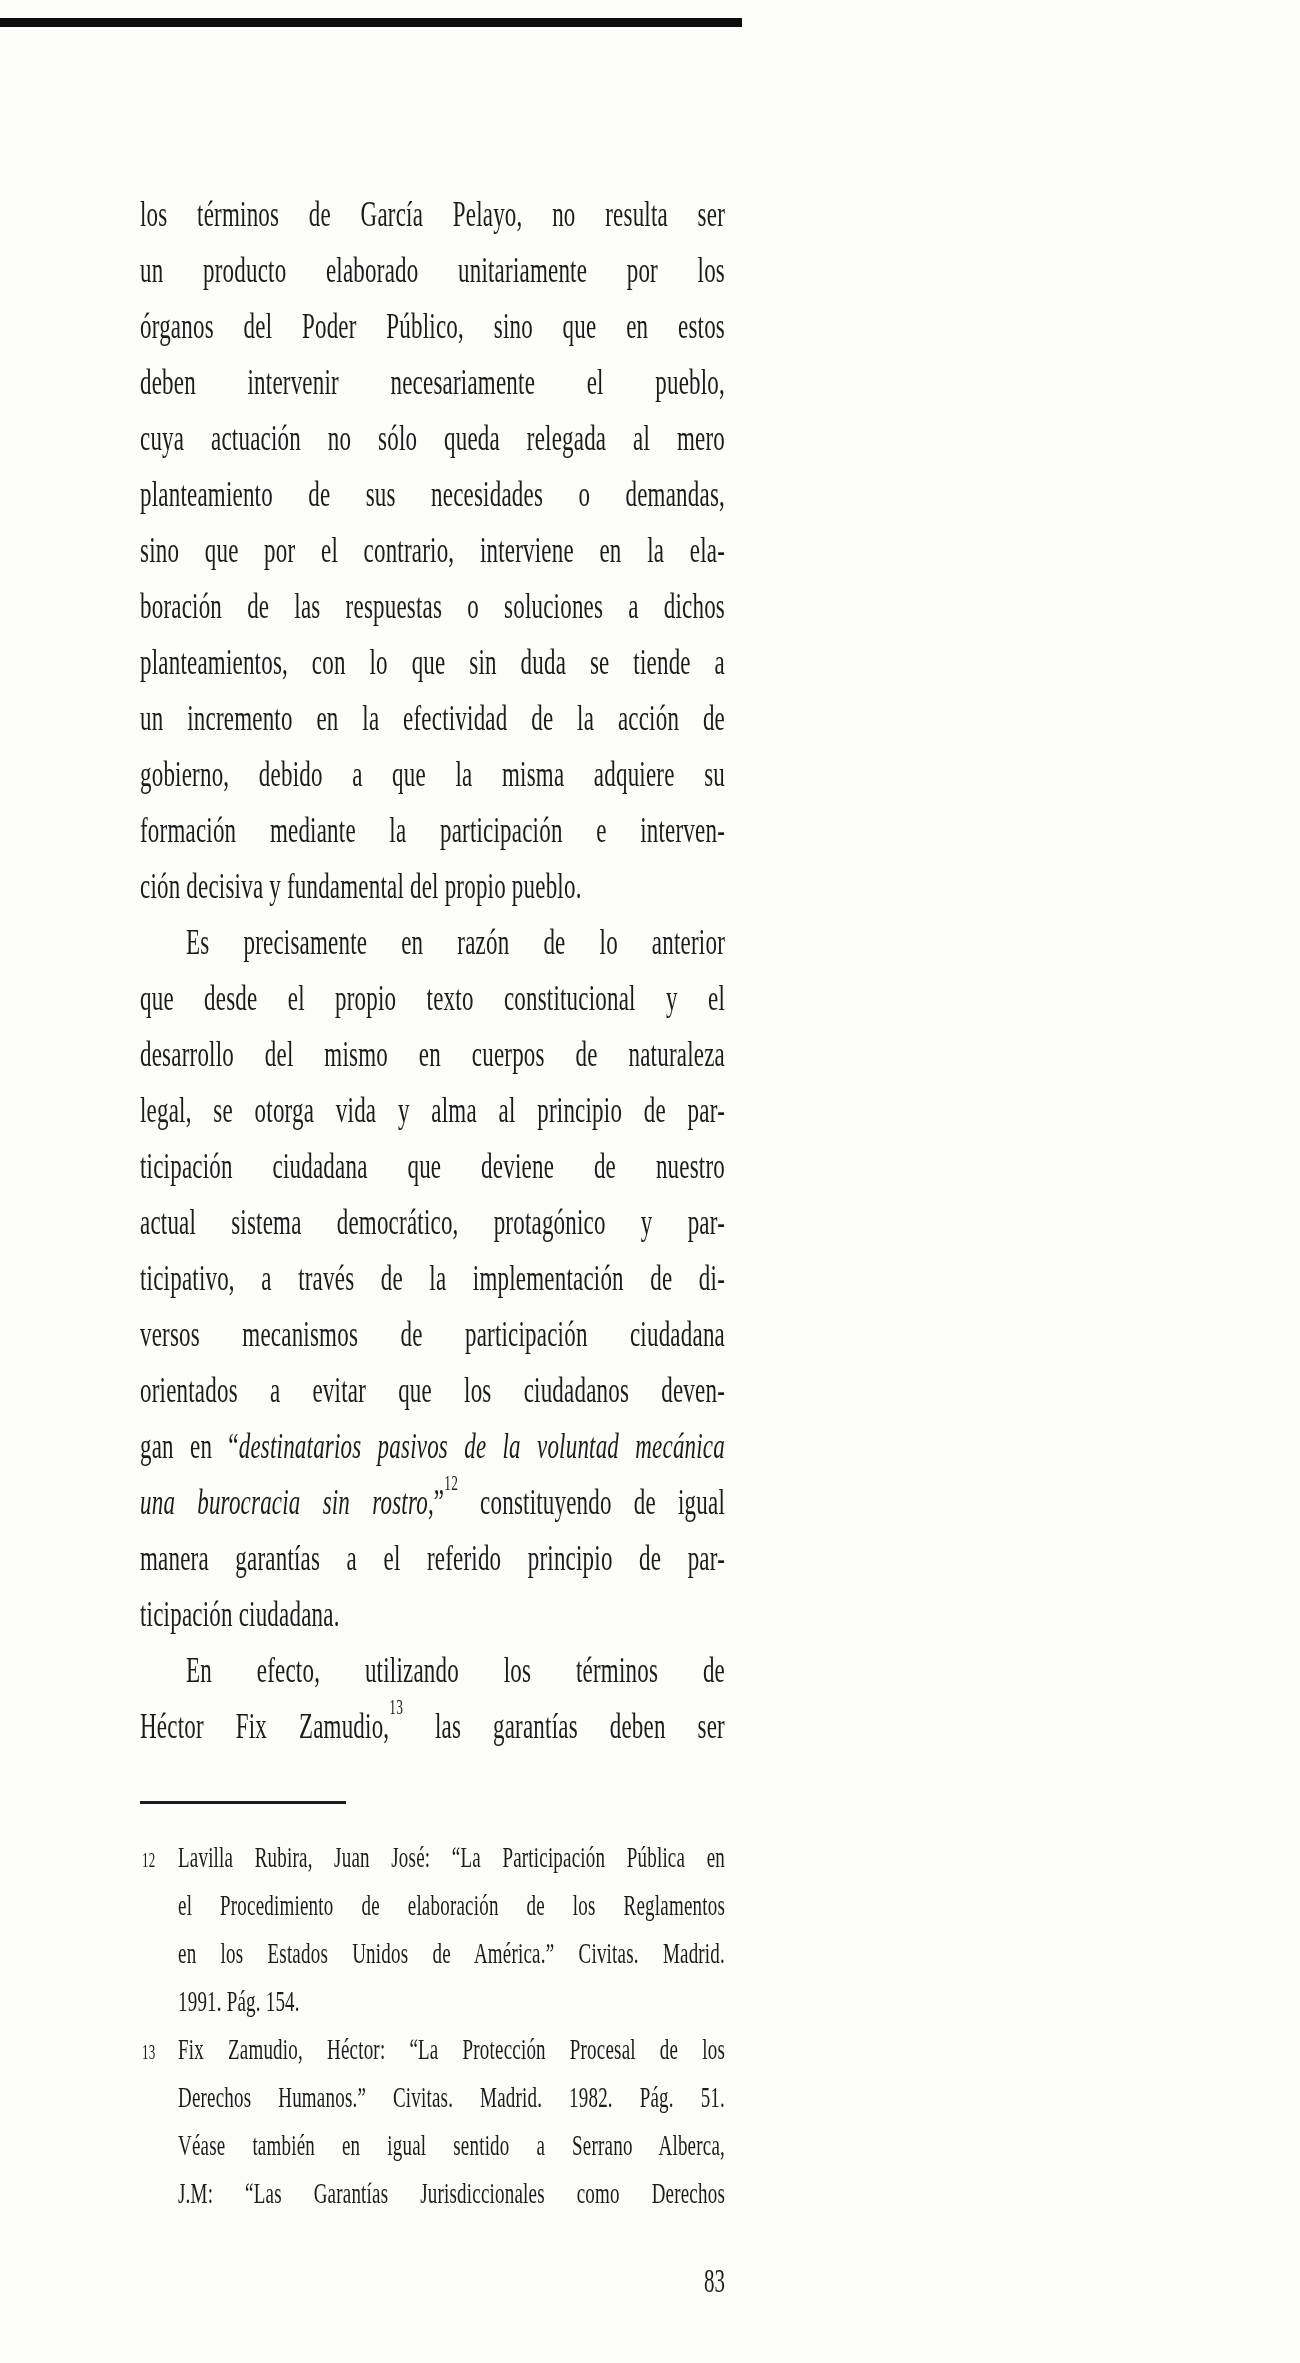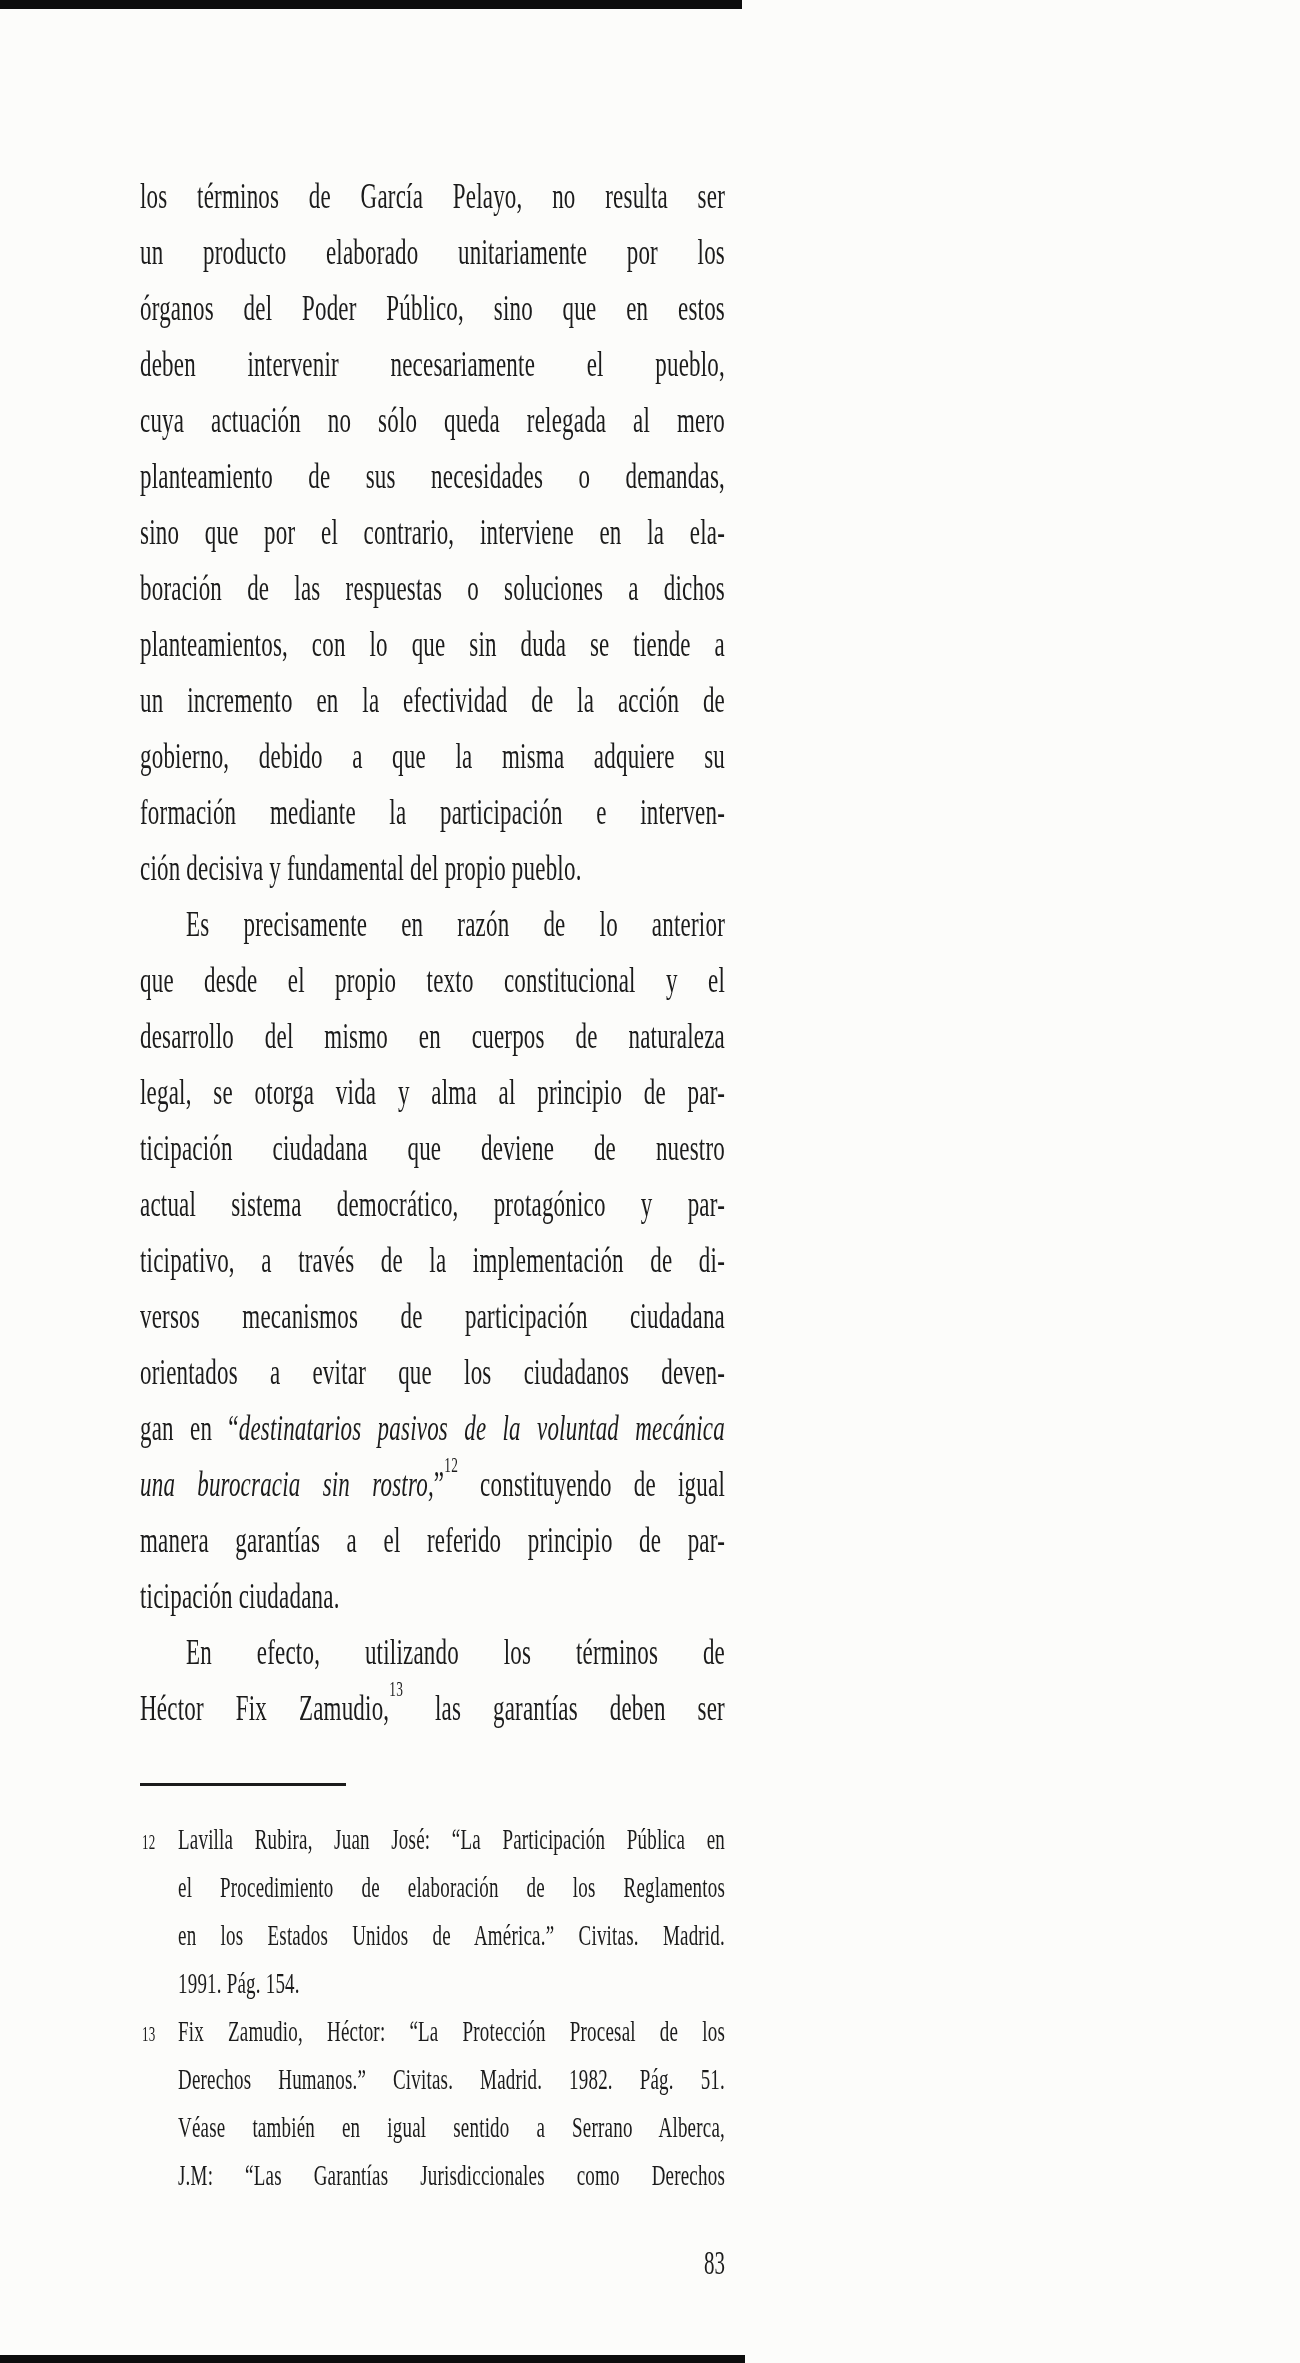--- a/index.html
+++ b/index.html
@@ -4,21 +4,21 @@
 <style>
   * { margin:0; padding:0; box-sizing:border-box; }
   html,body { width:1300px; height:2363px; }
   body {
     position:relative;
     background: var(--paper, #fcfcfa);
     font-family: "Liberation Serif", serif;
     color: var(--ink, #1b1b1b);
     overflow:hidden;
   }
-  .page { position:absolute; inset:0; }
+  .page { position:absolute; inset:0;margin-top:18px; }
 
   
   .scan-strip { position:absolute; background:#0d0d0d; }
   .scan-strip.top    { left:0; top:0;      width:742px; height:9px; }
   .scan-strip.bottom { left:0; top:2355px; width:745px; height:8px; }
 
   
   .main-text {
     position:absolute; left:140px; top:168px; width:585px;
     font-size:23px; line-height:35px; letter-spacing:0.2px;

